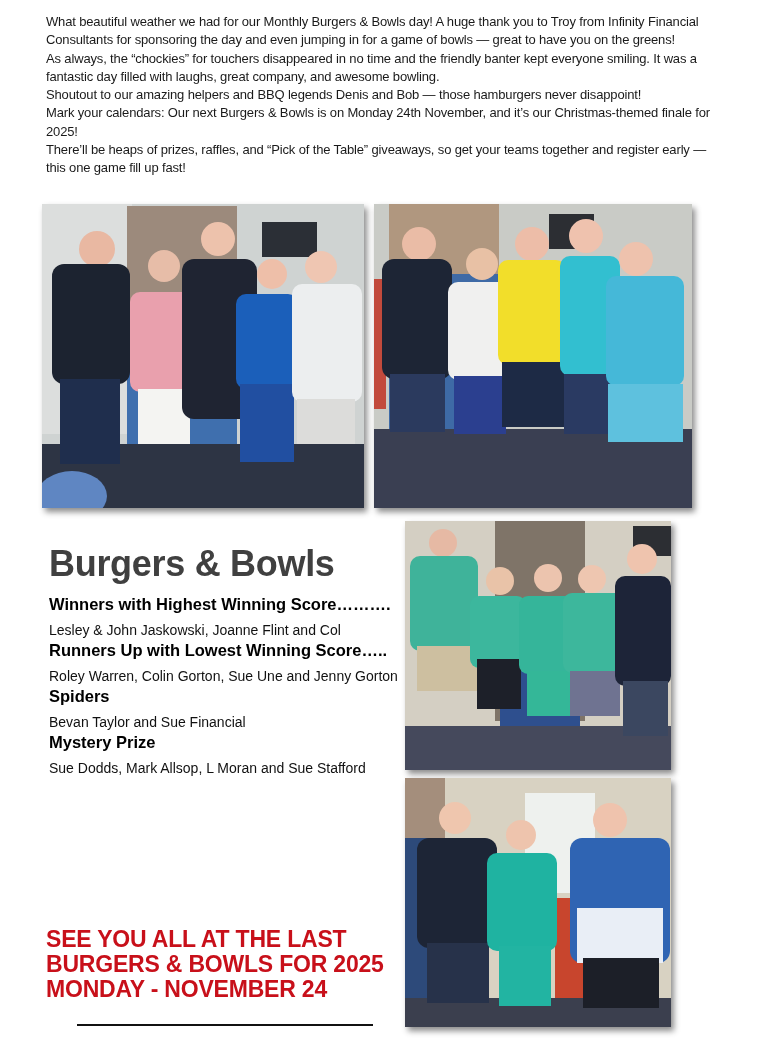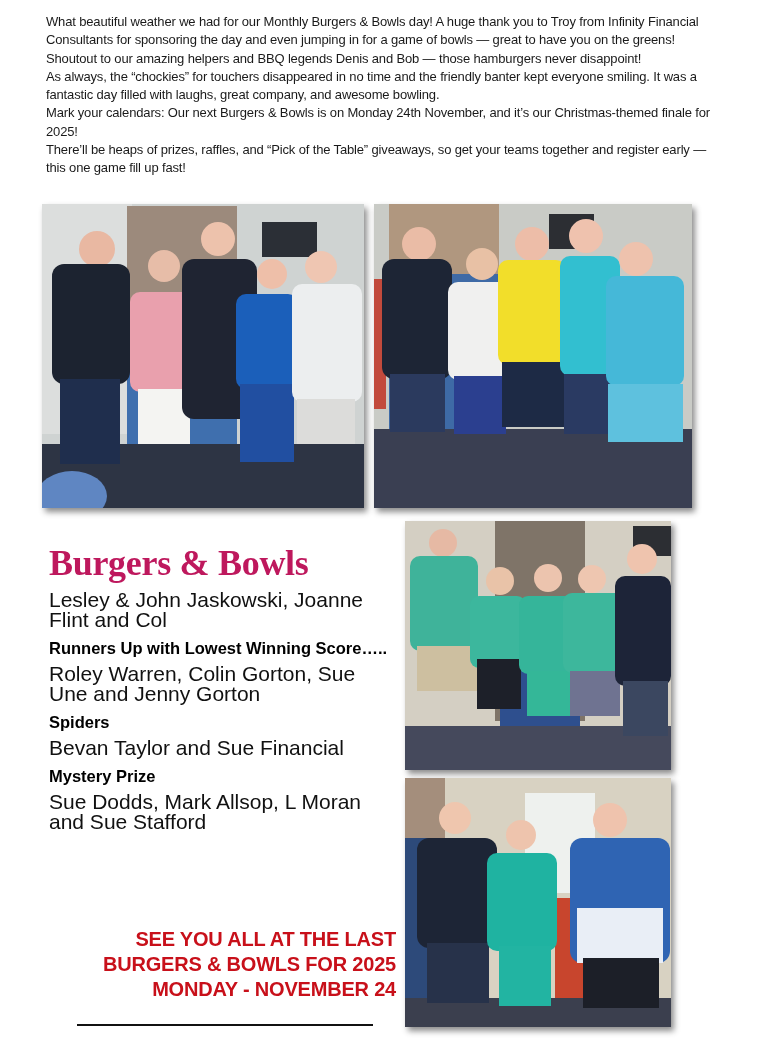--- a/index.html
+++ b/index.html
@@ -17,51 +17,50 @@
     .photo {
       position: absolute; overflow: hidden;
       box-shadow: 3px 4px 6px rgba(0,0,0,0.45);
     }
     .photo svg { display: block; width: 100%; height: 100%; }
 
     .results {
       position: absolute; left: 49px; top: 543px; width: 350px;
     }
     .results-title {
-      font-family: Liberation Serif, serif; font-weight: bold;
-      font-size: 36px; line-height: 41px; color: #be185d; letter-spacing: -0.3px;
+      font-family: Liberation Sans, sans-serif; font-weight: bold;
+      font-size: 36px; line-height: 41px; color: #404040; letter-spacing: -0.3px;
     }
     .results-title .date {
       font-size: 22px; margin-left: 34px; letter-spacing: 0;
     }
     .cat-heading {
       font-weight: bold; font-size: 16.5px; line-height: 20px; color: #000;
-      margin-top: 8px;
     }
     .cat-names {
-      font-size: 21px; line-height: 20px; color: #111; margin-top: 6px;
+      font-size: 14px; line-height: 20px; color: #111; margin-top: 6px;
     }
 
     .cta {
       position: absolute; left: 46px; top: 927px; width: 350px;
-      text-align: right; color: #c8101a; font-weight: bold;
-      font-size: 20px; line-height: 25px; letter-spacing: -0.2px;
+      text-align: left; color: #c8101a; font-weight: bold;
+      font-size: 23px; line-height: 25px; letter-spacing: -0.2px;
     }
     .cta-rule {
       position: absolute; left: 77px; top: 1024px; width: 296px; height: 2px;
       background: #111;
     }
   </style>
 </head>
 <body>
 
 <div class="intro">
   <p>What beautiful weather we had for our Monthly Burgers &amp; Bowls day! A huge thank you to Troy from Infinity Financial Consultants for sponsoring the day and even jumping in for a game of bowls — great to have you on the greens!</p>
+  <p>As always, the “chockies” for touchers disappeared in no time and the friendly banter kept everyone smiling. It was a fantastic day filled with laughs, great company, and awesome bowling.</p>
   <p>Shoutout to our amazing helpers and BBQ legends Denis and Bob — those hamburgers never disappoint!</p>
-  <p>As always, the “chockies” for touchers disappeared in no time and the friendly banter kept everyone smiling. It was a fantastic day filled with laughs, great company, and awesome bowling.</p>
   <p>Mark your calendars: Our next Burgers &amp; Bowls is on Monday 24th November, and it’s our Christmas-themed finale for 2025!</p>
   <p>There’ll be heaps of prizes, raffles, and “Pick of the Table” giveaways, so get your teams together and register early — this one game fill up fast!</p>
 </div>
 
 <div class="photo" style="left:42px; top:204px; width:322px; height:304px;" title="Five people posing in clubroom with sponsor banner">
   <svg viewBox="0 0 322 304" preserveAspectRatio="none">
     <rect width="322" height="304" fill="#cfd3d2"></rect>
     <rect x="0" y="0" width="90" height="230" fill="#dcdedd"></rect>
     <rect x="85" y="2" width="110" height="245" fill="#3f6fae"></rect>
     <rect x="85" y="2" width="110" height="110" fill="#9c8a7c"></rect>
@@ -110,20 +109,21 @@
     <rect x="232" y="72" width="78" height="110" rx="10" fill="#45b8d8"></rect>
     <rect x="234" y="180" width="75" height="58" fill="#5ec1de"></rect>
   </svg>
 </div>
 
 <div class="results">
   <div class="results-title">
     <div>Burgers &amp; Bowls</div>
   </div>
 
+  <div class="cat-heading" style="margin-top:10px;">Winners with Highest Winning Score……….</div>
   <div class="cat-names">Lesley &amp; John Jaskowski, Joanne Flint and Col</div>
 
   <div class="cat-heading">Runners Up with Lowest Winning Score…..</div>
   <div class="cat-names">Roley Warren, Colin Gorton, Sue Une and Jenny Gorton</div>
 
   <div class="cat-heading">Spiders</div>
   <div class="cat-names">Bevan Taylor and Sue Financial</div>
 
   <div class="cat-heading">Mystery Prize</div>
   <div class="cat-names">Sue Dodds, Mark Allsop, L Moran and Sue Stafford</div>

